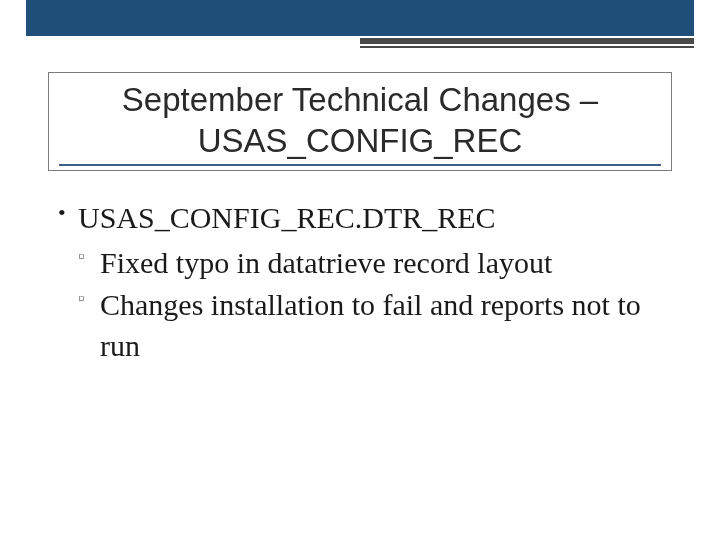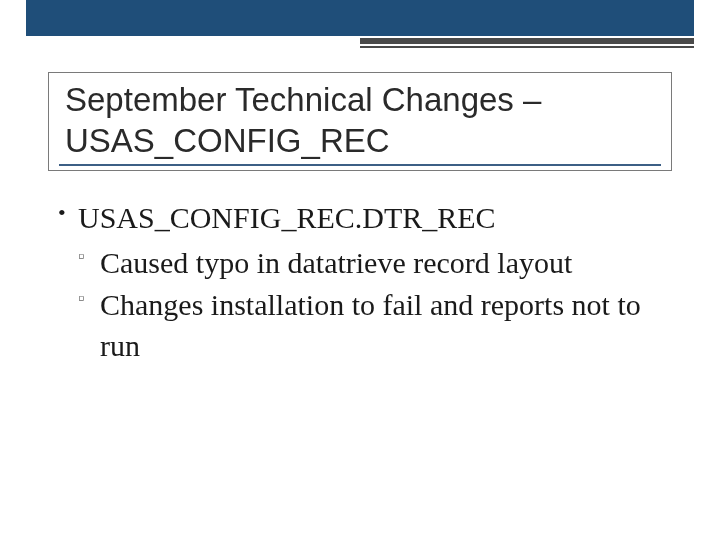--- a/index.html
+++ b/index.html
@@ -41,20 +41,21 @@
     right: 26px;
     height: 2px;
     background: #4a4a4a;
   }
   .title-box {
     position: absolute;
     top: 72px;
     left: 48px;
     right: 48px;
     border: 1px solid #7a7a7a;
+    text-align: center;
     padding: 6px 10px 4px 10px;
   }
   .title-text {
     font-family: "Trebuchet MS", "Segoe UI", Arial, sans-serif;
     font-size: 33px;
     line-height: 1.25;
     color: #2a2a2a;
     border-bottom: 2px solid #3c5f85;
     display: inline-block;
     padding: 0 6px 2px 6px;
@@ -108,20 +109,20 @@
 
   <div class="title-box">
     <div class="title-text">September Technical Changes – USAS_CONFIG_REC</div>
   </div>
 
   <div class="body">
     <div class="lvl1">
       <span>USAS_CONFIG_REC.DTR_REC</span>
     </div>
     <div class="lvl2">
-      <span>Caused typo in datatrieve record layout</span>
+      <span>Fixed typo in datatrieve record layout</span>
     </div>
     <div class="lvl2">
       <span>Changes installation to fail and reports not to run</span>
     </div>
   </div>
 
 </div>
 
 </body></html>

